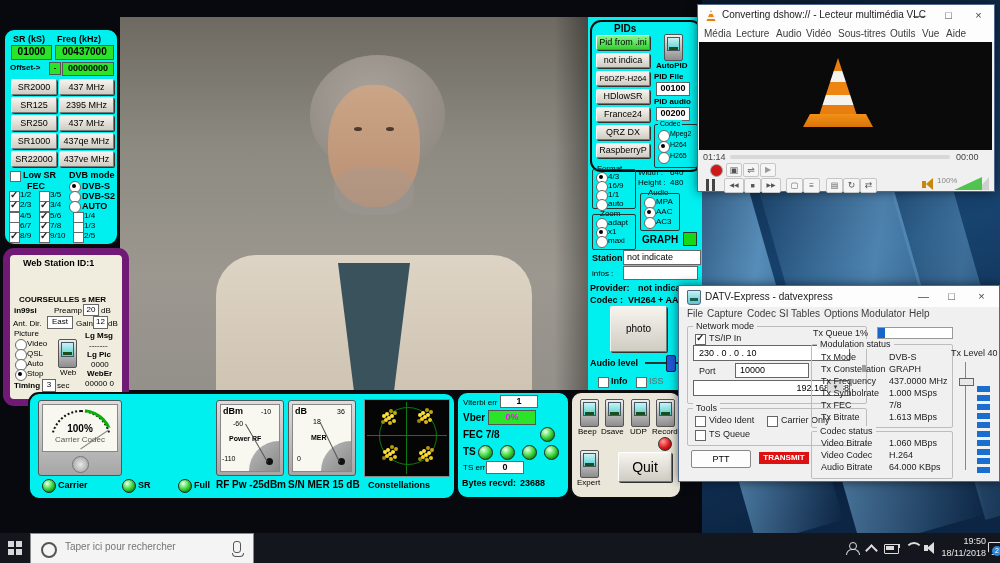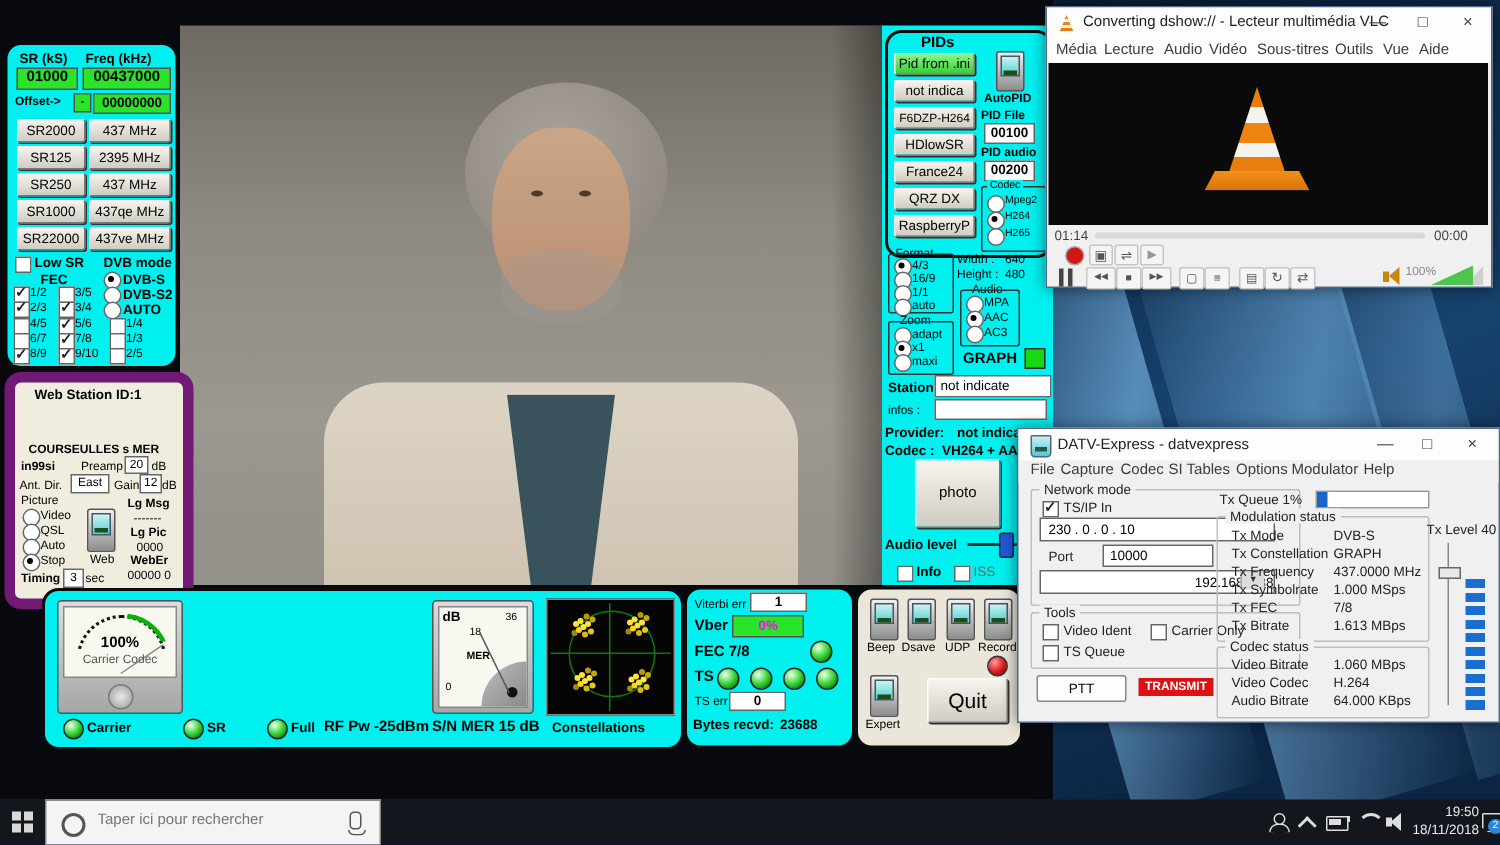--- a/index.html
+++ b/index.html
@@ -254,20 +254,32 @@
         <div class="a marc" style="left:8px;top:5px;width:56px;height:56px"></div>
         <div class="a marcg" style="left:8px;top:4px;width:56px;height:56px"></div>
         <div class="a ndl" style="left:37px;bottom:2px;height:34px;transform:rotate(56deg)"></div>
         <div class="a lbl bold" style="left:0;top:18px;width:74px;text-align:center;font-size:10px">100%</div>
         <div class="a lbl" style="left:0;top:30px;width:74px;text-align:center;font-size:8px;color:#555">Carrier Codec</div>
       </div>
       <div class="a" style="left:33px;top:55px;width:15px;height:15px;border-radius:50%;background:radial-gradient(#e8e8e8,#9a9a9a);border:1px solid #777"></div>
     </div>
 
 
+    <div class="a meter" style="left:186px;top:6px;width:66px;height:74px">
+      <div class="a mface" style="left:3px;top:3px;width:58px;height:66px">
+        <span class="a lbl bold" style="left:2px;top:1px;font-size:9px">dBm</span>
+        <span class="a lbl" style="left:40px;top:3px;font-size:7px">-10</span>
+        <span class="a lbl" style="left:12px;top:15px;font-size:7px">-60</span>
+        <span class="a lbl" style="left:8px;top:30px;font-size:7px;font-weight:bold">Power RF</span>
+        <span class="a lbl" style="left:1px;top:50px;font-size:7px">-110</span>
+        <div class="a qd" style="right:0;bottom:0;width:30px;height:30px"></div>
+        <div class="a" style="right:6px;bottom:6px;width:7px;height:7px;border-radius:50%;background:#111"></div>
+        <div class="a ndl" style="right:11px;bottom:9px;height:44px;transform:rotate(-30deg);background:#555"></div>
+      </div>
+    </div>
 
     <div class="a meter" style="left:258px;top:6px;width:66px;height:74px">
       <div class="a mface" style="left:3px;top:3px;width:58px;height:66px">
         <span class="a lbl bold" style="left:2px;top:1px;font-size:9px">dB</span>
         <span class="a lbl" style="left:44px;top:3px;font-size:7px">36</span>
         <span class="a lbl" style="left:20px;top:13px;font-size:7px">18</span>
         <span class="a lbl" style="left:18px;top:29px;font-size:7px;font-weight:bold">MER</span>
         <span class="a lbl" style="left:4px;top:50px;font-size:7px">0</span>
         <div class="a qd" style="right:0;bottom:0;width:30px;height:30px"></div>
         <div class="a" style="right:6px;bottom:6px;width:7px;height:7px;border-radius:50%;background:#111"></div>

